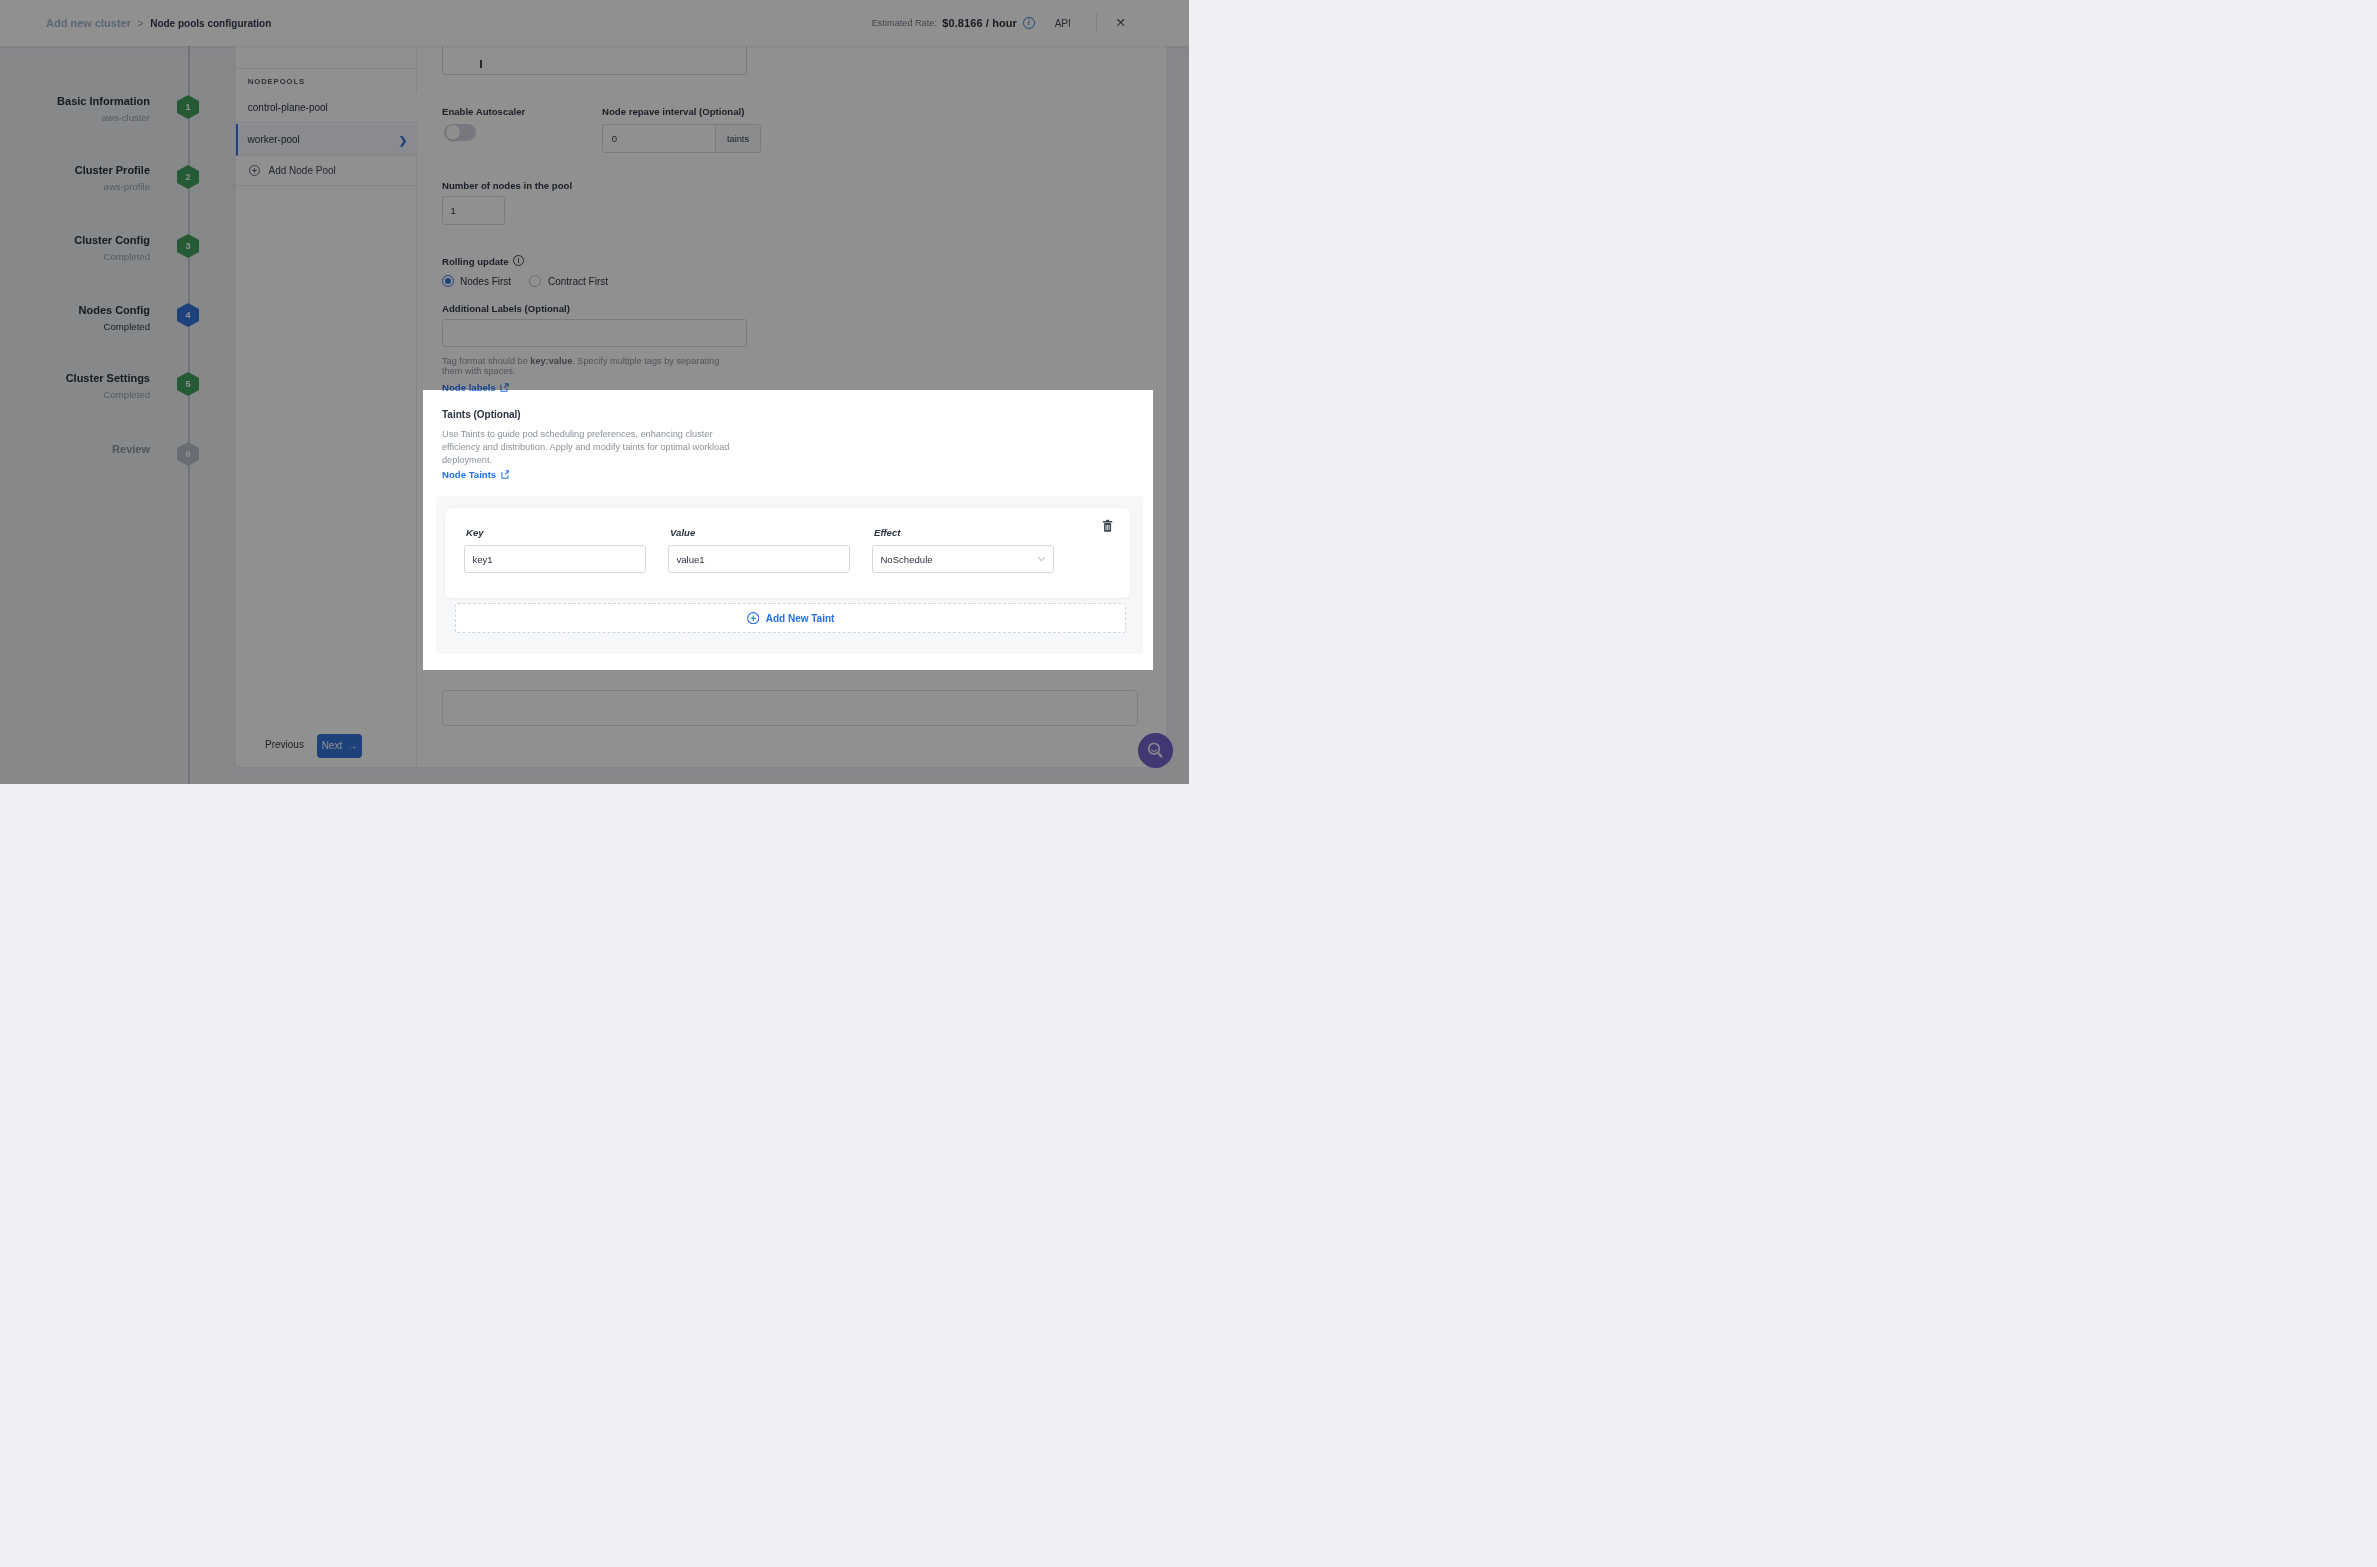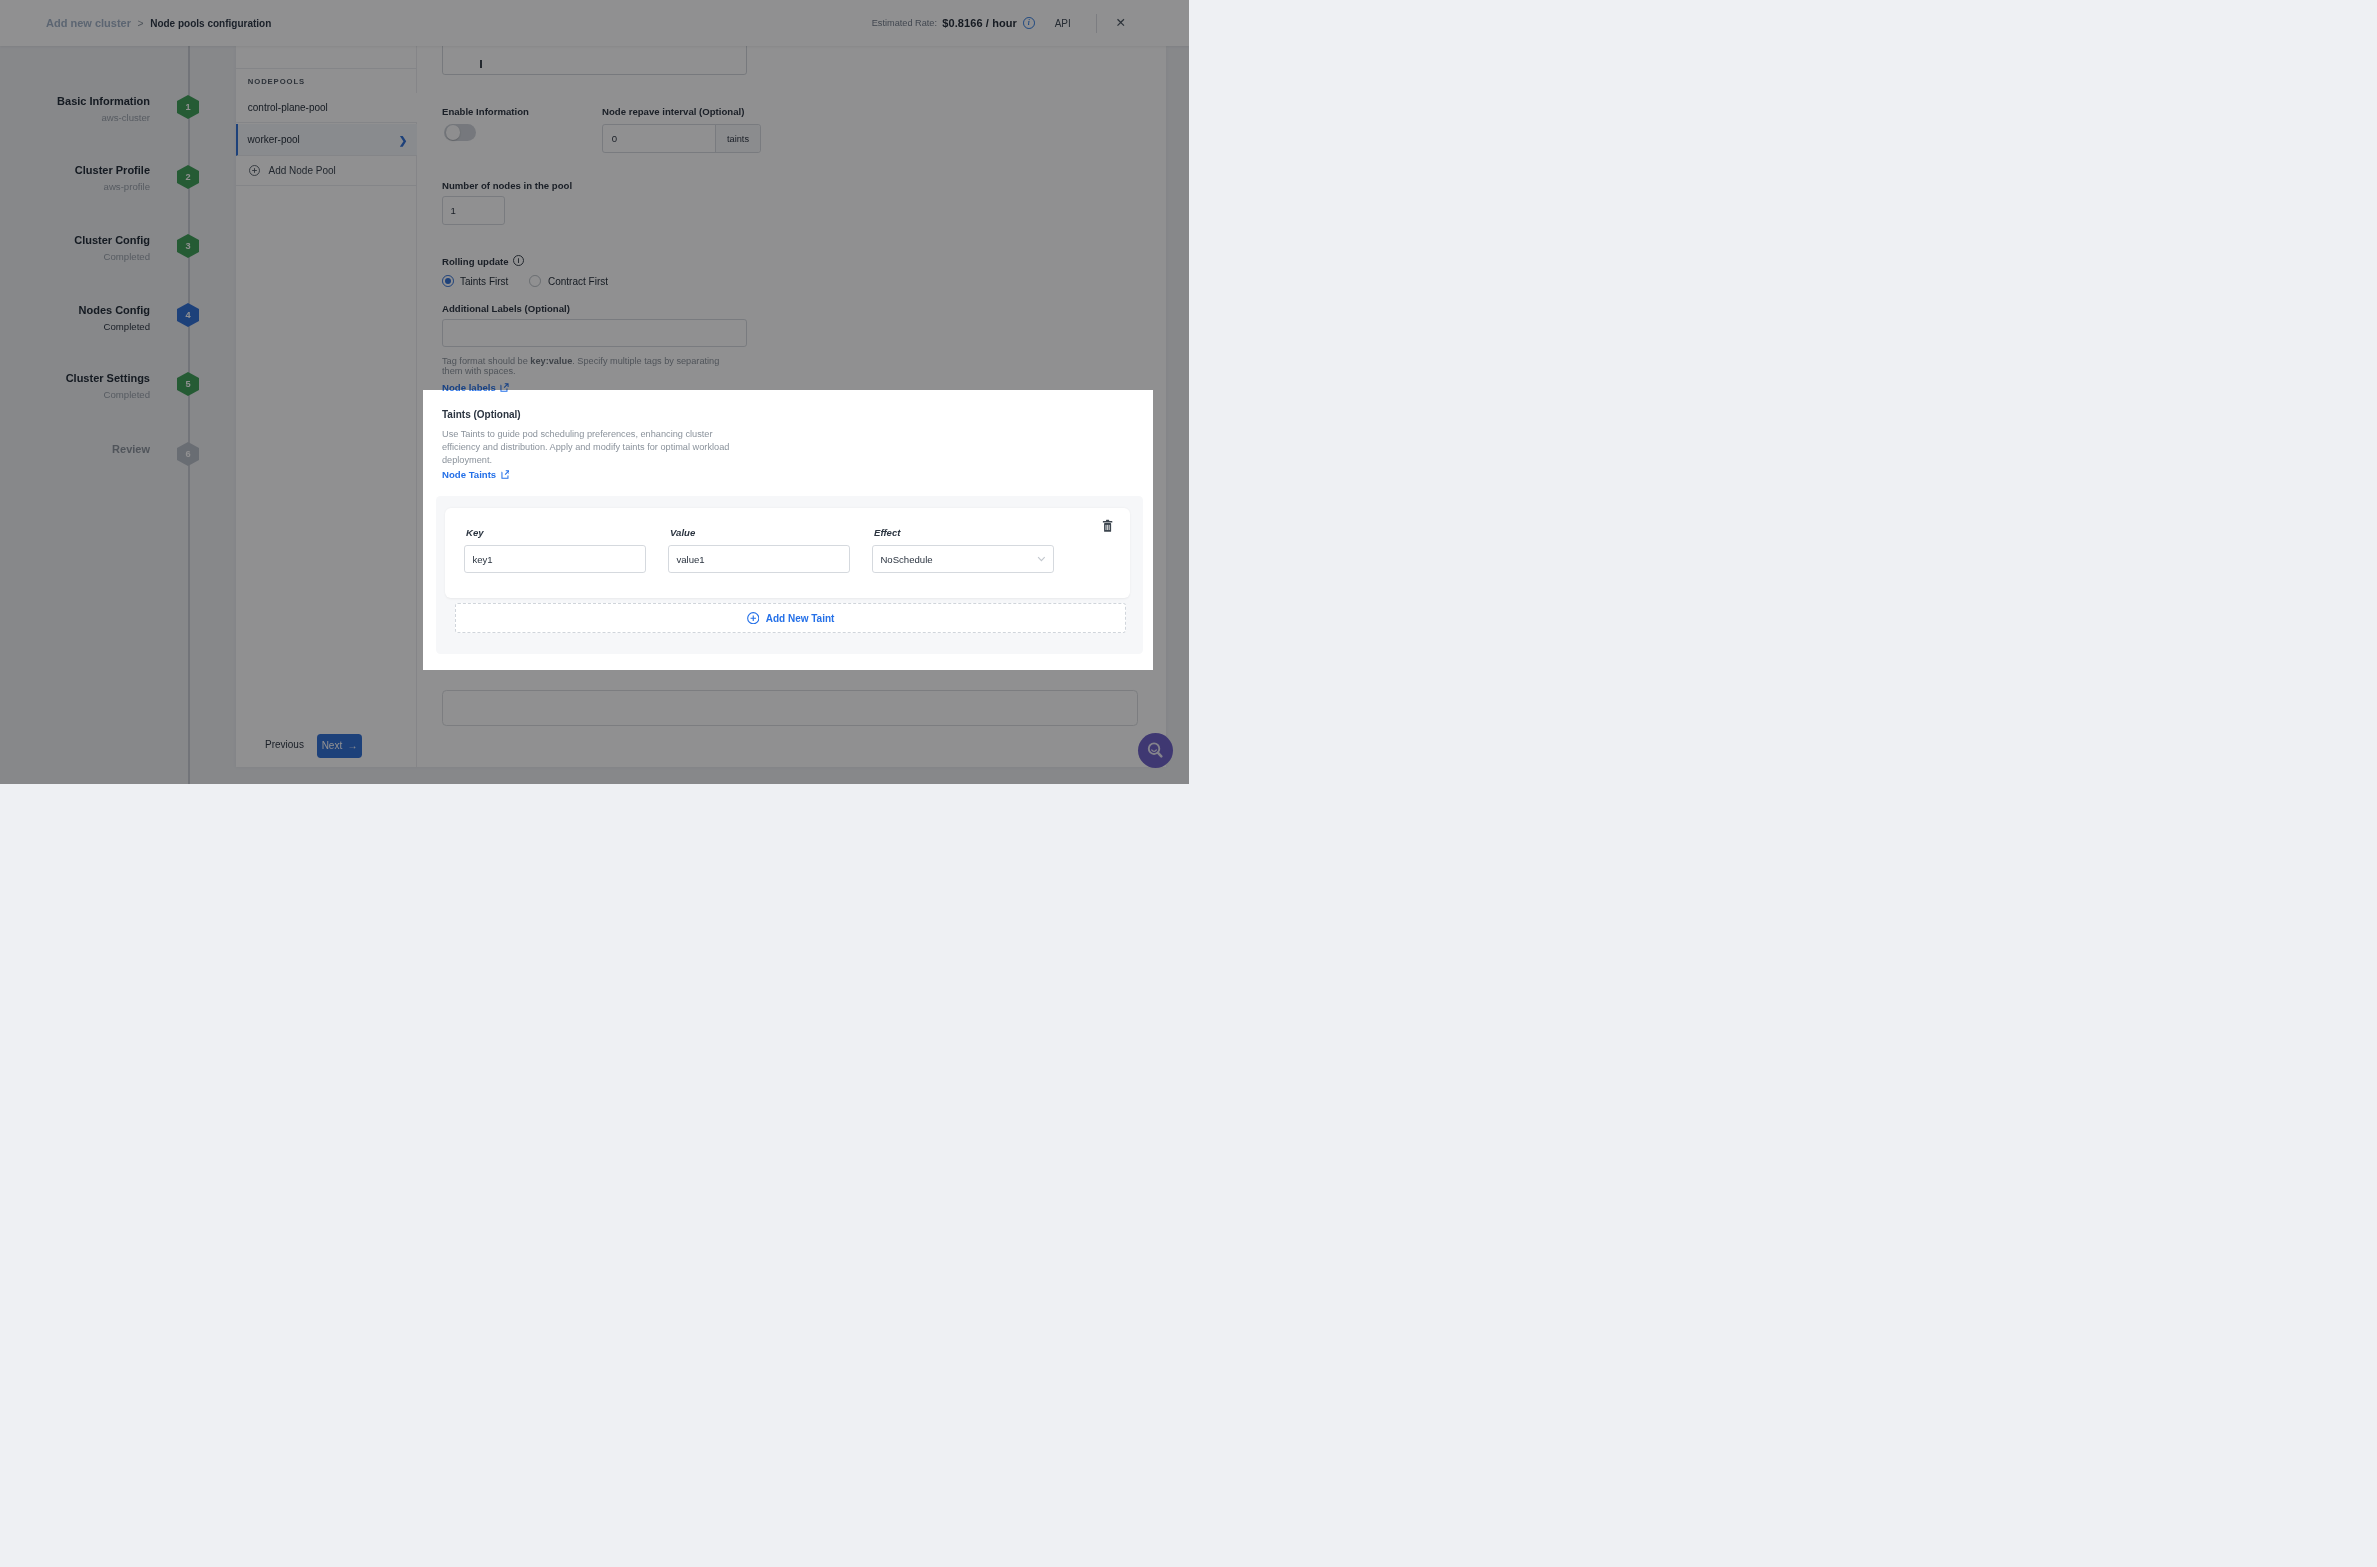--- a/index.html
+++ b/index.html
@@ -181,38 +181,38 @@
     <svg width="11" height="11" viewBox="0 0 15 15">
       <circle cx="7.5" cy="7.5" r="6.8" fill="none" stroke="#4b5560" stroke-width="1.2"></circle>
       <path d="M7.5 4.3v6.4M4.3 7.5h6.4" stroke="#4b5560" stroke-width="1.2"></path>
     </svg>
     <span>Add Node Pool</span>
   </div>
 
   <div class="truncated-top"></div>
   <div class="artifact"></div>
 
-  <div class="lbl" style="left:442px; top:106px">Enable Information</div>
+  <div class="lbl" style="left:442px; top:106px">Enable Autoscaler</div>
   <div class="toggle">
     <div class="knob"></div>
   </div>
 
   <div class="lbl" style="left:602px; top:106px">Node repave interval (Optional)</div>
   <div class="repave-group">
     <div class="repave-val">0</div>
     <div class="repave-unit">taints</div>
   </div>
 
   <div class="lbl" style="left:442px; top:180px">Number of nodes in the pool</div>
   <input class="inp" style="left: 442px; top: 196px; width: 63px; height: 29px;" value="1">
 
   <div class="lbl" style="left:442px; top:256px">Rolling update</div>
   <span class="info-dark" style="position:absolute; left:513px; top:255px">i</span>
   <div class="radio on" style="left:442px; top:275px"></div>
-  <div class="radio-lbl" style="left:460px; top:276px">Taints First</div>
+  <div class="radio-lbl" style="left:460px; top:276px">Nodes First</div>
   <div class="radio off" style="left:529px; top:275px"></div>
   <div class="radio-lbl" style="left:548px; top:276px">Contract First</div>
 
   <div class="lbl" style="left:442px; top:303px">Additional Labels (Optional)</div>
   <input class="inp" style="left: 442px; top: 319px; width: 305px; height: 28px;" value="">
   <div class="help" style="top:356px; width:294px"><span>Tag format should be </span><b>key:value</b><span>. Specify multiple tags by separating them with spaces.</span></div>
   <div class="link" style="left:442px; top:382px">
     <span>Node labels</span>
     <svg width="8.8" height="8.8" viewBox="0 0 12 12">
       <path d="M1.5 3h-0.2v8.2h8.2V7.5" fill="none" stroke="#2470e8" stroke-width="1.4"></path>

